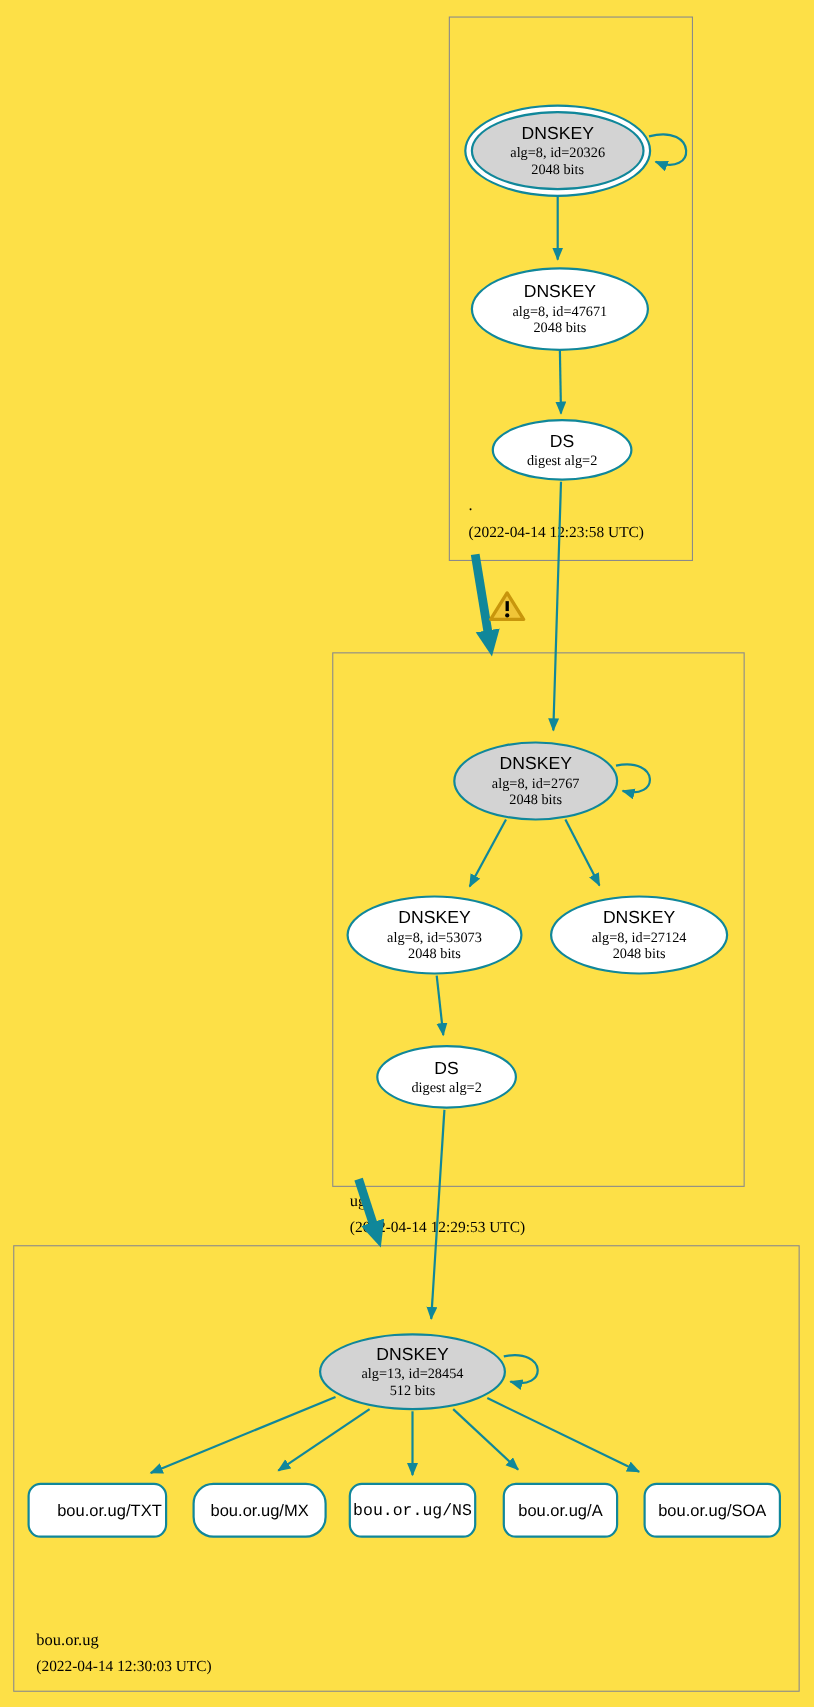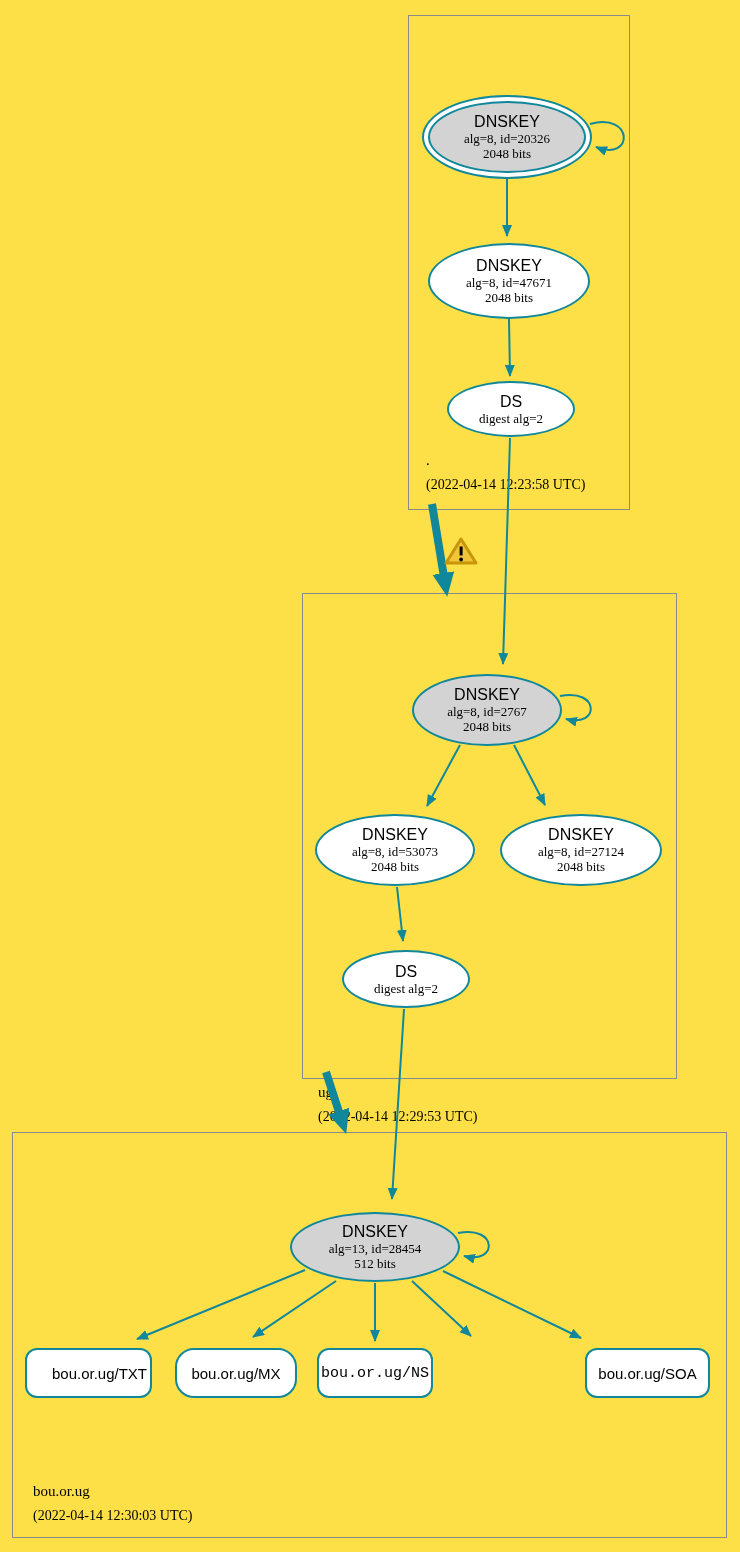--- a/index.html
+++ b/index.html
@@ -133,20 +133,23 @@
 
   <div class="rrset" style="left:25px;top:1348px;width:127px;height:50px;padding-left:22px;">
     <span>bou.or.ug/TXT</span>
   </div>
   <div class="rrset" style="left:175px;top:1348px;width:122px;height:50px;border-radius:19px;">
     <span>bou.or.ug/MX</span>
   </div>
   <div class="rrset" style="left:317px;top:1348px;width:116px;height:50px;font-family:Liberation Mono, monospace;">
     <span>bou.or.ug/NS</span>
   </div>
+  <div class="rrset" style="left:457px;top:1348px;width:105px;height:50px;">
+    <span>bou.or.ug/A</span>
+  </div>
   <div class="rrset" style="left:585px;top:1348px;width:125px;height:50px;">
     <span>bou.or.ug/SOA</span>
   </div>
 
   <div class="zone-meta" style="left:33px;top:1483px;">
     <div class="zone-label">bou.or.ug</div>
     <div class="zone-ts">(2022-04-14 12:30:03 UTC)</div>
   </div>
 
 </div>

